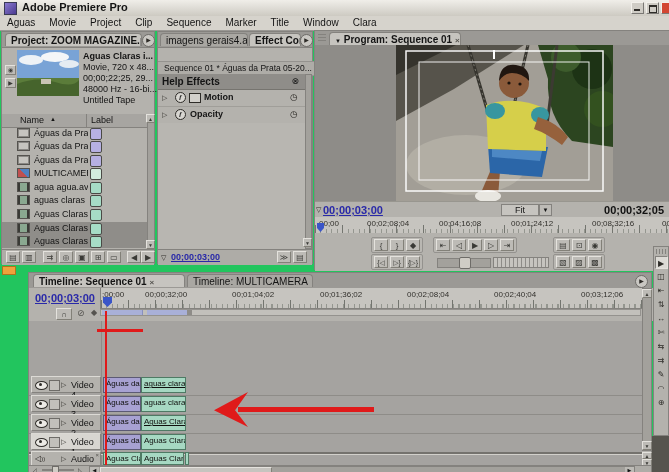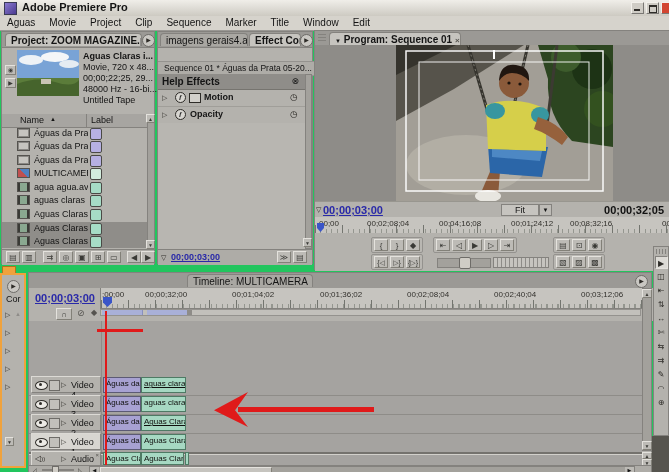--- a/index.html
+++ b/index.html
@@ -67,21 +67,21 @@
     <span class="winbtn" style="left:631px;">
       <span class="abs" style="left:2px;bottom:2px;width:6px;height:2px;background:#2e2c28;"></span>
       </span>
     <span class="winbtn" style="left:646px;">
       <span class="abs" style="left:2px;top:2px;width:6px;height:5px;border:1px solid #2e2c28;border-top-width:2px;"></span>
       </span>
     <span class="winbtn" style="left:661px;width:12px;background:#d24632;"></span>
   </div>
 
   <div class="abs" style="left:0;top:16px;width:669px;height:14px;background:#d6d3cc;border-bottom:1px solid #9a9894;font-size:10px;line-height:14px;">
-    <span style="padding:0 7px;">Aguas</span><span style="padding:0 7px;">Movie</span><span style="padding:0 7px;">Project</span><span style="padding:0 7px;">Clip</span><span style="padding:0 7px;">Sequence</span><span style="padding:0 7px;">Marker</span><span style="padding:0 7px;">Title</span><span style="padding:0 7px;">Window</span><span style="padding:0 7px;">Edit</span>
+    <span style="padding:0 7px;">Aguas</span><span style="padding:0 7px;">Movie</span><span style="padding:0 7px;">Project</span><span style="padding:0 7px;">Clip</span><span style="padding:0 7px;">Sequence</span><span style="padding:0 7px;">Marker</span><span style="padding:0 7px;">Title</span><span style="padding:0 7px;">Window</span><span style="padding:0 7px;">Clara</span>
   </div>
 
   <div class="panel" style="left:1px;top:31px;width:154px;height:233px;">
     <div class="tabrow">
       <span class="tab act" style="left:3px;width:137px;">Project: ZOOM MAGAZINE.prproj</span>
       <span class="circlebtn" style="left:140px;top:2px;">▶</span>
     </div>
 
     <span class="sbtn" style="left:3px;top:33px;width:11px;height:10px;font-size:6px;line-height:9px;">◉</span>
     <span class="sbtn" style="left:3px;top:46px;width:11px;height:10px;font-size:6px;line-height:9px;">▶</span>
@@ -258,21 +258,21 @@
       <span class="abs" style="left:186px;top:2px;width:38px;height:12px;background:#c6c4bf;border:1px solid #84827e;text-align:center;line-height:11px;box-sizing:border-box;">
         <span>Fit</span></span>
       <span class="abs" style="left:224px;top:2px;width:13px;height:12px;background:#bdbbb6;border:1px solid #84827e;text-align:center;font-size:6px;line-height:11px;box-sizing:border-box;">▼</span>
       <span style="position:absolute;right:6px;top:2px;font-size:11px;font-weight:bold;color:#111;">00;00;32;05</span>
     </div>
     <div class="abs ticks" style="left:0;top:186px;width:355px;height:16px;background-color:#c6c4bf;border-bottom:1px solid #84827e;">
       <span class="rlab" style="left:4px;">00;00</span>
       <span class="rlab" style="left:52px;">00;02;08;04</span>
       <span class="rlab" style="left:124px;">00;04;16;08</span>
       <span class="rlab" style="left:196px;">00;01;24;12</span>
-      <span class="rlab" style="left:255px;">00;08;32;16</span>
+      <span class="rlab" style="left:277px;">00;08;32;16</span>
       <span class="rlab" style="left:347px;">00</span>
       <span class="ctihead" style="left:2px;top:6px;width:7px;height:9px;"></span>
     </div>
     <div class="abs" style="left:0;top:202px;width:355px;height:38px;background:#b4b2ad;">
       <div class="grp" style="left:56px;top:4px;">
         <span class="ebtn">{</span><span class="ebtn">}</span><span class="ebtn">◆</span>
       </div>
       <div class="grp" style="left:118px;top:4px;">
         <span class="ebtn">⇤</span><span class="ebtn">◁</span><span class="ebtn">▶</span><span class="ebtn">▷</span><span class="ebtn">⇥</span>
       </div>
@@ -286,34 +286,26 @@
         <span class="abs" style="left:21px;top:-2px;width:10px;height:10px;background:#cfccc5;border:1px solid #6e6c68;border-radius:2px;"></span>
       </div>
       <div class="abs" style="left:178px;top:24px;width:54px;height:9px;border:1px solid #84827e;background:repeating-linear-gradient(90deg,#c6c4bf 0 3px,#8e8c88 3px 4px);"></div>
       <div class="grp" style="left:238px;top:21px;">
         <span class="ebtn">▧</span><span class="ebtn">▨</span><span class="ebtn">▩</span>
       </div>
     </div>
   </div>
 
   <div class="abs" style="left:2px;top:266px;width:12px;height:7px;background:#f0a23c;border:1px solid #b0741c;"></div>
-  <div class="abs" style="left:0;top:273px;width:26px;height:195px;background:#b4b2ad;border:2px solid #f0a23c;box-sizing:border-box;">
-    <span class="circlebtn" style="left:5px;top:5px;">▶</span>
-    <span style="position:absolute;left:4px;top:19px;">Cor</span>
-    <span class="twirl" style="left:3px;top:36px;">▷</span>
-    <span style="position:absolute;left:13px;top:36px;font-size:6px;color:#8e8c88;">▲</span>
-    <span class="twirl" style="left:3px;top:54px;">▷</span>
-    <span class="twirl" style="left:3px;top:72px;">▷</span>
-    <span class="twirl" style="left:3px;top:90px;">▷</span>
-    <span class="twirl" style="left:3px;top:108px;">▷</span>
-    <span class="sbtn" style="left:3px;top:162px;">▼</span>
-  </div>
 
   <div class="panel" style="left:28px;top:272px;width:624px;height:200px;">
     <div class="tabrow">
+      <span class="tab act" style="left:4px;width:152px;">
+        <span>Timeline: Sequence 01</span>
+        <span style="font-size:8px;color:#55534f;"> ×</span></span>
       <span class="tab" style="left:158px;width:126px;">Timeline: MULTICAMERA</span>
       <span class="circlebtn" style="left:606px;top:2px;">▶</span>
     </div>
 
     <div class="abs" style="left:0;top:15px;width:624px;height:33px;background:#b4b2ad;">
       <span class="tc" style="position:absolute;left:6px;top:4px;font-size:11px;">00;00;03;00</span>
       <span class="ebtn" style="position:absolute;left:26px;top:20px;width:16px;">∩</span>
       <span style="position:absolute;left:48px;top:20px;font-size:9px;color:#55534f;">⊘</span>
       <span style="position:absolute;left:62px;top:20px;font-size:8px;color:#55534f;">◆</span>
       <div class="abs ticks" style="left:71px;top:0;width:541px;height:20px;background-color:#c6c4bf;border-bottom:1px solid #84827e;border-left:1px solid #84827e;">

